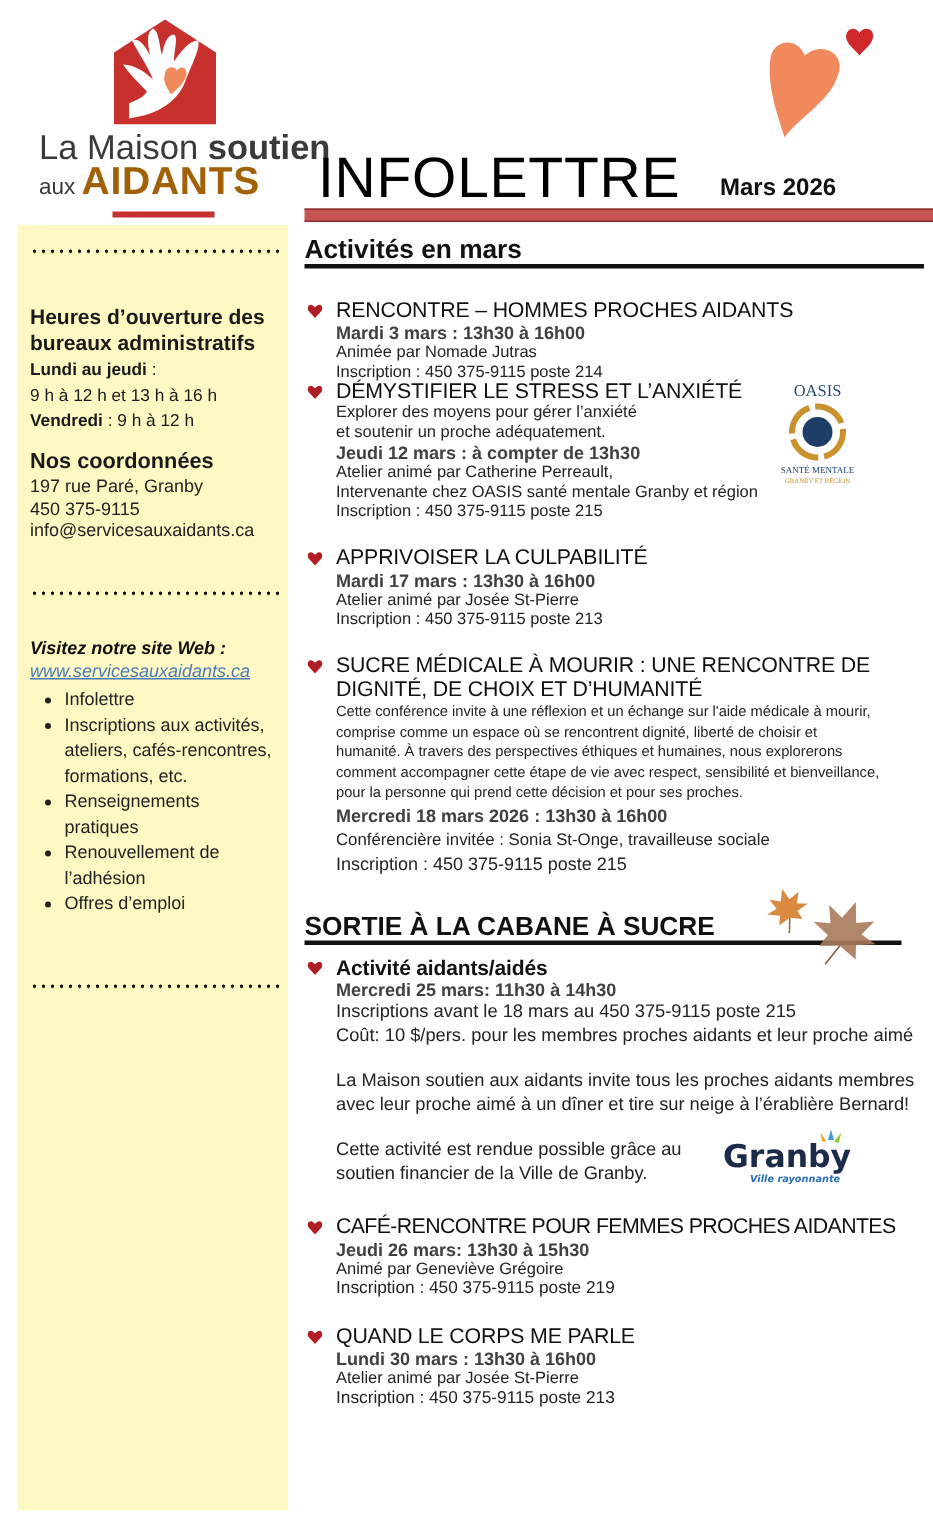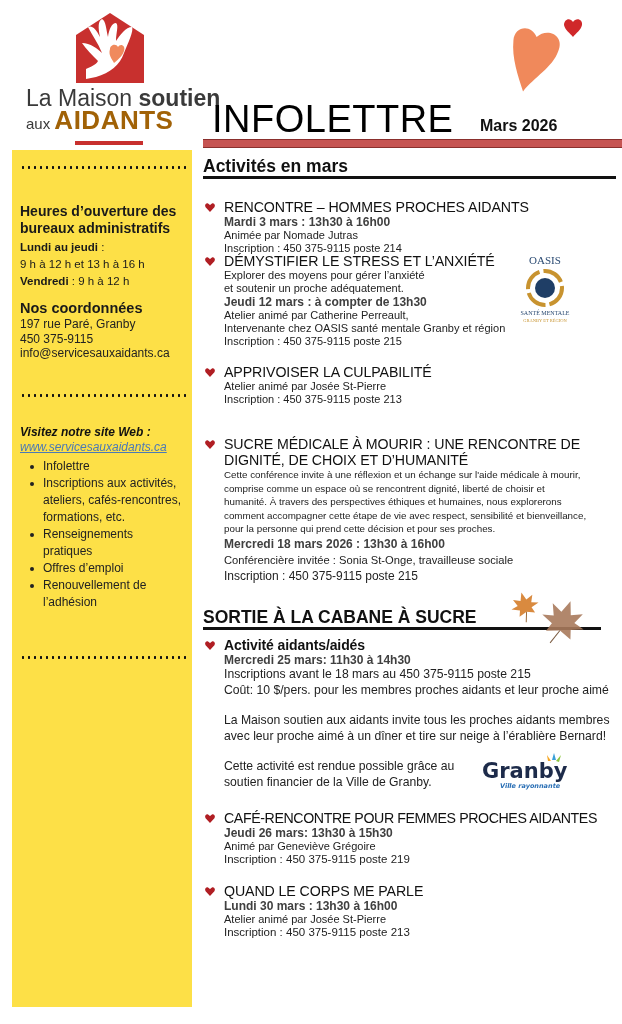--- a/index.html
+++ b/index.html
@@ -17,21 +17,21 @@
   #logo-underline { left:75px; top:141px; width:68px; height:4px; background:#c8302e; }
 
   
   #title { left:212px; top:97px; font-size:38px; color:#000; letter-spacing:0.5px; line-height:44px; }
   #issue { left:480px; top:117px; font-size:16px; font-weight:bold; color:#111; }
   #header-bar { left:203px; top:139px; width:419px; height:9px; background:#c65452;
                 border-top:1px solid #8a2f2d; border-bottom:1px solid #8a2f2d; box-sizing:border-box; }
   #hearts { left:500px; top:15px; width:90px; height:82px; }
 
   
-  #sidebar { left:12px; top:150px; width:180px; height:857px; background:#fde047; }
+  #sidebar { left:12px; top:150px; width:180px; height:857px; background:#fef9c3; }
   .dots { position:absolute; left:8px; width:168px; height:3px;
           background-image:radial-gradient(circle, #111 1.1px, transparent 1.3px);
           background-size:6px 3px; background-repeat:repeat-x; }
   #sb-hours-title { position:absolute; left:8px; top:53px; width:172px; font-size:14px; font-weight:bold;
                     color:#1a1a1a; line-height:17px; }
   #sb-hours { position:absolute; left:8px; top:89px; width:172px; font-size:11.5px; line-height:17px; color:#1a1a1a; }
   #sb-hours b { font-weight:bold; }
   #sb-coord-title { position:absolute; left:8px; top:150px; font-size:14.5px; font-weight:bold; color:#1a1a1a; }
   #sb-coord { position:absolute; left:8px; top:167px; font-size:12px; line-height:14.5px; color:#222; }
   #sb-visit { position:absolute; left:8px; top:275px; font-size:12px; font-weight:bold; font-style:italic; color:#111; }
@@ -92,22 +92,22 @@
     <div>450 375-9115</div>
     <div>info@servicesauxaidants.ca</div>
   </div>
   <div class="dots" style="top:244px"></div>
   <div id="sb-visit">Visitez notre site Web :</div>
   <div id="sb-url">www.servicesauxaidants.ca</div>
   <ul id="sb-list">
     <li>Infolettre</li>
     <li style="width:140px"><span>Inscriptions aux activités, ateliers, cafés-rencontres, formations, etc.</span></li>
     <li style="width:110px"><span>Renseignements pratiques</span></li>
+    <li style="width:115px"><span>Renouvellement de l’adhésion</span></li>
     <li>Offres d’emploi</li>
-    <li style="width:115px"><span>Renouvellement de l’adhésion</span></li>
   </ul>
   <div class="dots" style="top:506px"></div>
 </div>
 
 <div class="sec-head" style="top:156px">Activités en mars</div>
 <div class="sec-rule" style="left:203px; top:176px; width:413px;"></div>
 
 <div class="event" style="top:199px">
   <svg class="heart-bullet" viewBox="0 0 10 9">
       <path d="M5 9 L0.6 4.2 C-0.8 2 1 -0.4 3 0.4 C4 0.8 5 2 5 2 C5 2 6 0.8 7 0.4 C9 -0.4 10.8 2 9.4 4.2 Z" fill="#b01e23"></path>
@@ -136,20 +136,21 @@
   <circle cx="30" cy="36" r="10" fill="#1f3e66"></circle>
   <text x="30" y="63" text-anchor="middle" font-family="'Liberation Serif', serif" font-size="6" fill="#2a4a72">SANTÉ MENTALE</text>
   <text x="30" y="70" text-anchor="middle" font-family="'Liberation Serif', serif" font-size="4.5" fill="#c8932f">GRANBY ET RÉGION</text>
 </svg>
 
 <div class="event" style="top:364px">
   <svg class="heart-bullet" viewBox="0 0 10 9">
       <path d="M5 9 L0.6 4.2 C-0.8 2 1 -0.4 3 0.4 C4 0.8 5 2 5 2 C5 2 6 0.8 7 0.4 C9 -0.4 10.8 2 9.4 4.2 Z" fill="#b01e23"></path>
     </svg>
   <div class="ev-title">APPRIVOISER LA CULPABILITÉ</div>
+  <div class="ev-date">Mardi 17 mars : 13h30 à 16h00</div>
   <div class="ev-line">Atelier animé par Josée St-Pierre</div>
   <div class="ev-line">Inscription : 450 375-9115 poste 213</div>
 </div>
 
 <div class="event" style="top:436px">
   <svg class="heart-bullet" viewBox="0 0 10 9">
       <path d="M5 9 L0.6 4.2 C-0.8 2 1 -0.4 3 0.4 C4 0.8 5 2 5 2 C5 2 6 0.8 7 0.4 C9 -0.4 10.8 2 9.4 4.2 Z" fill="#b01e23"></path>
     </svg>
   <div class="ev-title">SUCRE MÉDICALE À MOURIR : UNE RENCONTRE DE</div>
   <div class="ev-title">DIGNITÉ, DE CHOIX ET D’HUMANITÉ</div>

